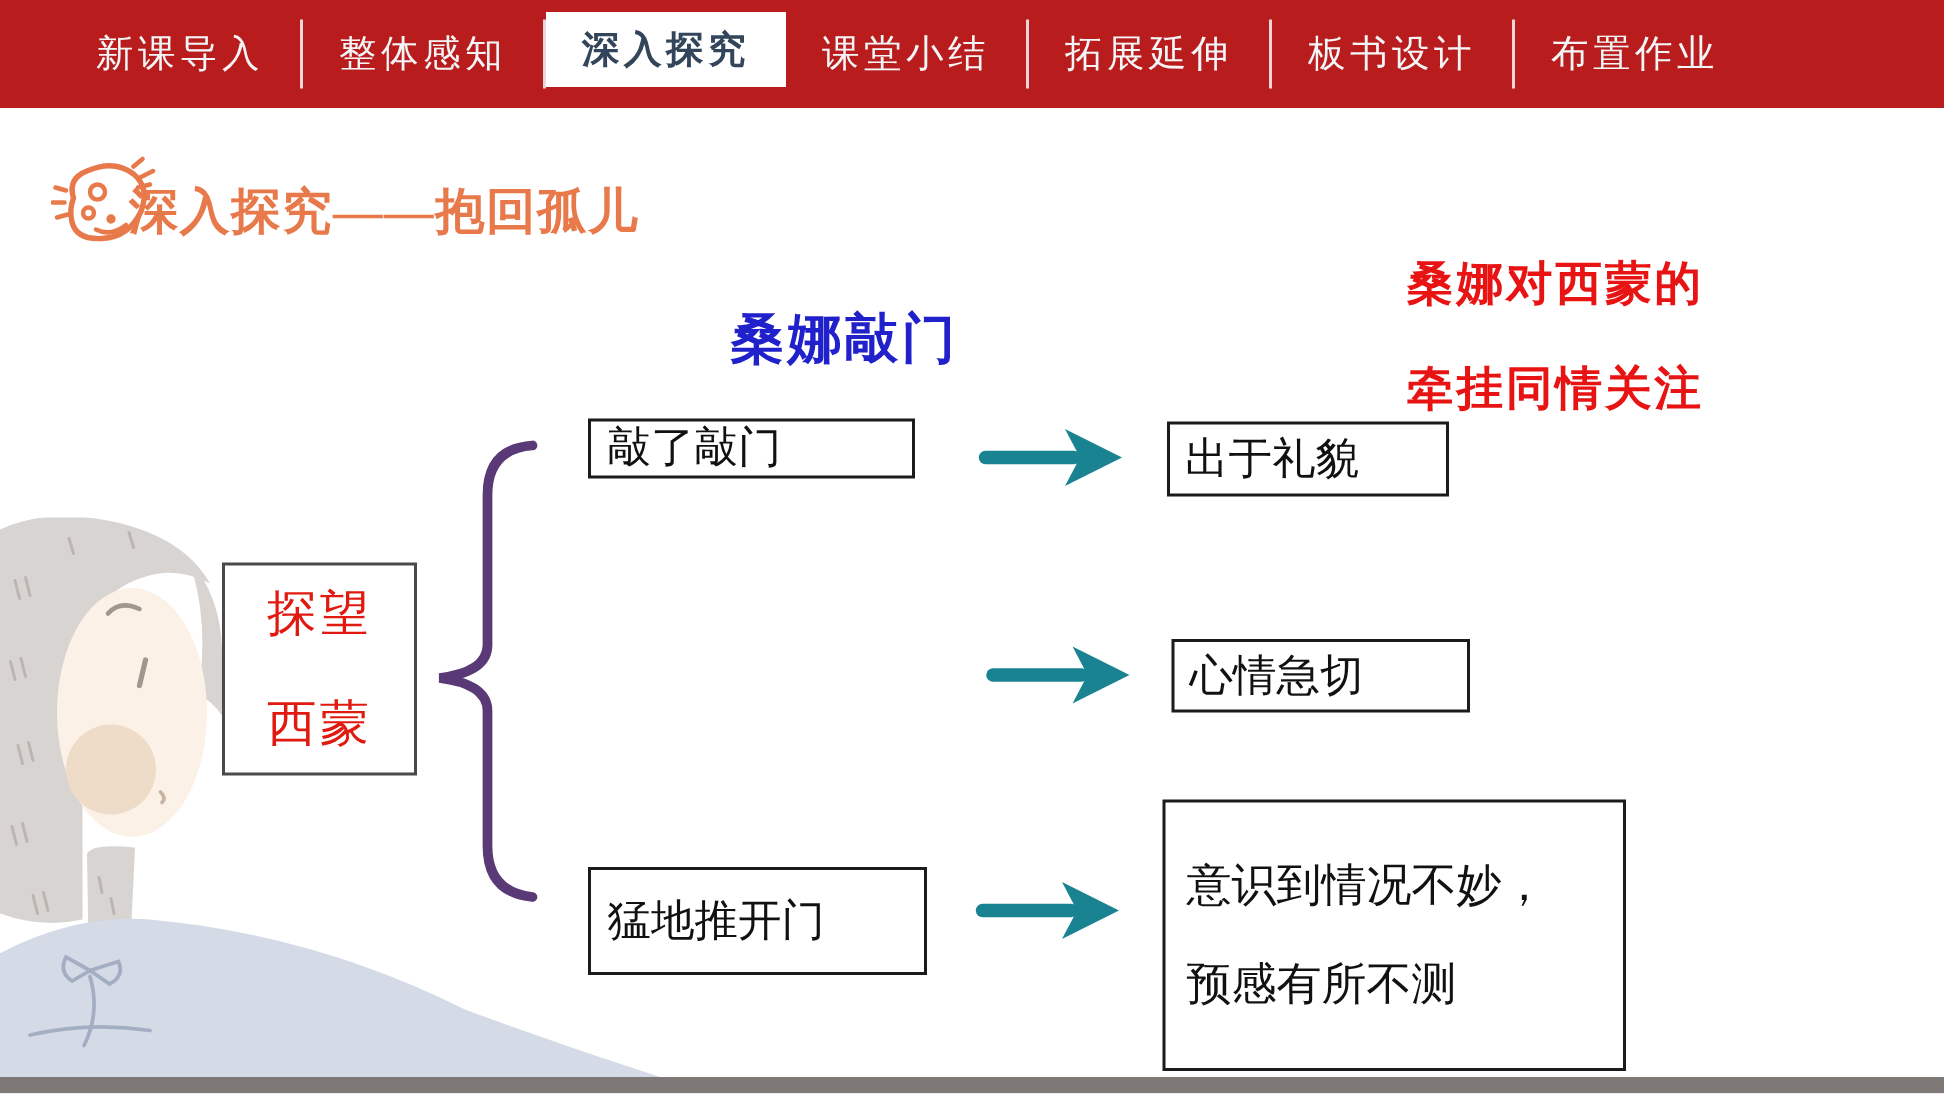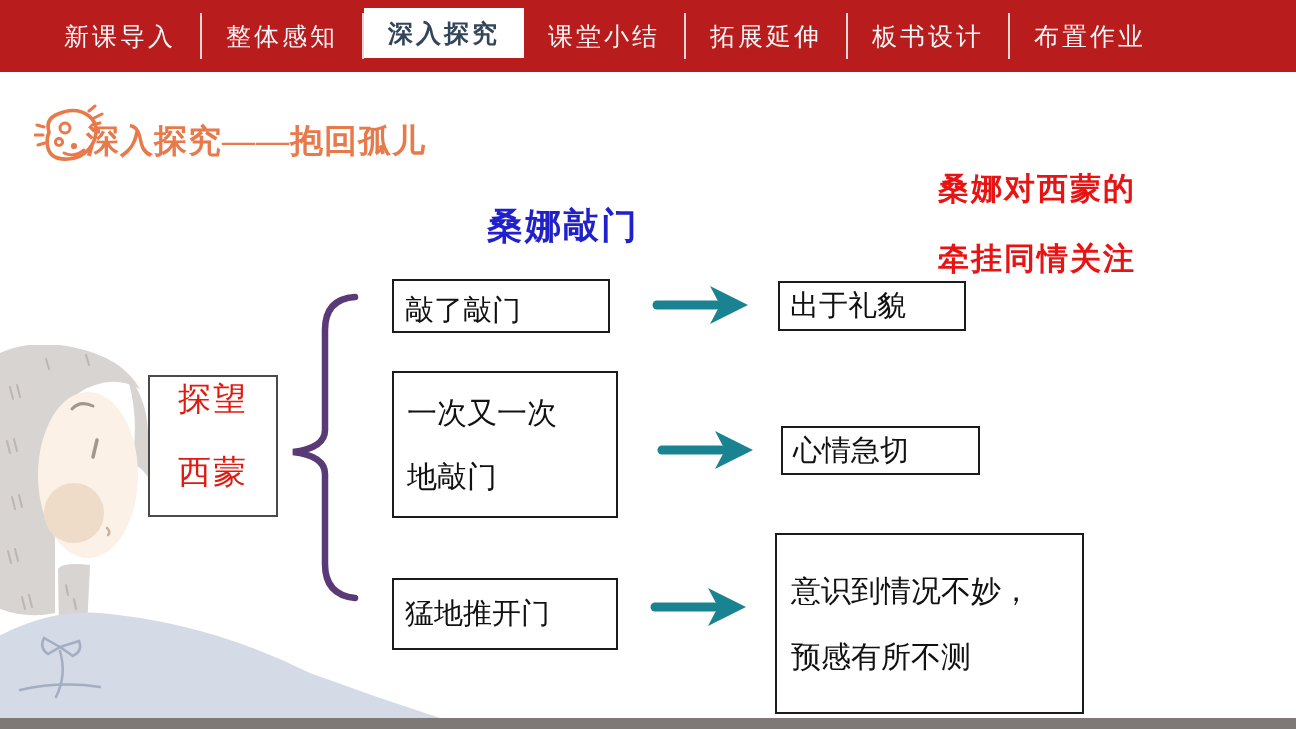--- a/index.html
+++ b/index.html
@@ -59,23 +59,23 @@
   .dbox {
     position:absolute; background:#fff; border:2px solid #1b1b1b;
     color:#111; font-size:29px; display:flex; flex-direction:column;
     justify-content:center;
   }
   .dbox .line { display:block; white-space:nowrap; }
 
   .subject-box {
     left:148px; top:375px; width:130px; height:142px;
     border:2px solid #4a4a4a; color:#e01a10; font-size:33px;
-    align-items:center; justify-content:flex-start; gap:28px; letter-spacing:2px;
-  }
-  .action1 { left:392px; top:279px; width:218px; height:54px; padding-left:11px;justify-content:flex-end; }
+    align-items:center; justify-content:center; gap:28px; letter-spacing:2px;
+  }
+  .action1 { left:392px; top:279px; width:218px; height:40px; padding-left:11px; }
   .action2 { left:392px; top:371px; width:226px; height:147px; padding-left:13px; font-size:30px; }
   .action2 .line { line-height:64px; }
   .action3 { left:392px; top:578px; width:226px; height:72px; padding-left:11px; }
   .result1 { left:778px; top:281px; width:188px; height:50px; padding-left:10px; }
   .result2 { left:781px; top:426px; width:199px; height:49px; padding-left:10px; }
   .result3 { left:775px; top:533px; width:309px; height:181px; padding-left:14px; font-size:30px; }
   .result3 .line { line-height:66px; }
 
   .arrow { position:absolute; width:106px; height:46px; }
   .arrow1 { left:650px; top:282px; }
@@ -166,24 +166,20 @@
     <span class="line">敲了敲门</span>
   </div>
   <svg class="arrow arrow1" viewBox="0 0 106 46" aria-hidden="true">
     <path d="M7 23 L66 23" stroke="#1a8391" stroke-width="9" stroke-linecap="round" fill="none"></path>
     <path d="M60 4 L98 23 L60 42 L70 23 Z" fill="#1a8391"></path>
   </svg>
   <div class="dbox result1">
     <span class="line">出于礼貌</span>
   </div>
 
-  <div class="dbox action2">
-    <span class="line">一次又一次</span>
-    <span class="line">地敲门</span>
-  </div>
   <svg class="arrow arrow2" viewBox="0 0 106 46" aria-hidden="true">
     <path d="M7 23 L66 23" stroke="#1a8391" stroke-width="9" stroke-linecap="round" fill="none"></path>
     <path d="M60 4 L98 23 L60 42 L70 23 Z" fill="#1a8391"></path>
   </svg>
   <div class="dbox result2">
     <span class="line">心情急切</span>
   </div>
 
   <div class="dbox action3">
     <span class="line">猛地推开门</span>

